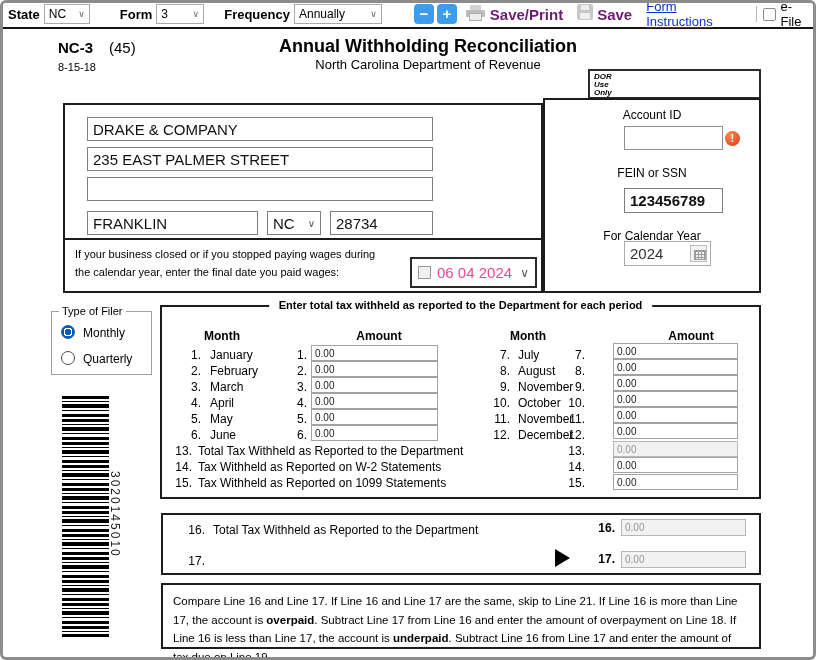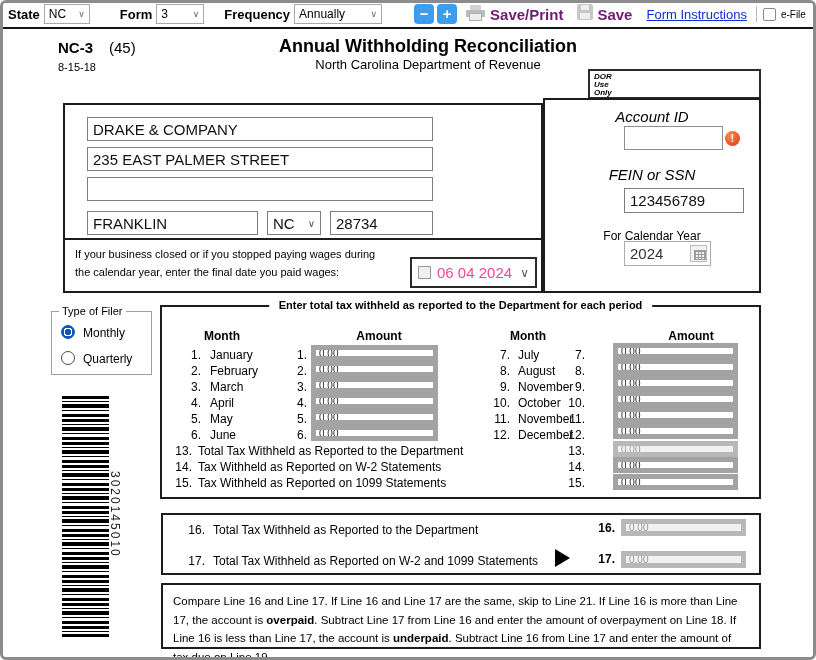--- a/index.html
+++ b/index.html
@@ -19,25 +19,25 @@
               color:#fff; font-weight:bold; font-size:15px; line-height:18px; text-align:center; padding:0; }
   .tb-gray { color:#701a75; font-weight:bold; font-size:15px; margin-left:4px; }
   .tb-link { color:#0e2ed1; font-size:13px; text-decoration:underline; margin-left:14px; }
   .tb-sep { width:1px; height:16px; background:#bbb; margin-left:9px; }
   .cbox { width:13px; height:13px; border:1px solid #8a8a8a; background:#fff; }
 
   
   .abs { position:absolute; }
   .inp { position:absolute; border:1px solid #7d7d7d; background:#fff; font-family:inherit;
          font-size:15px; padding:1px 5px; color:#111; outline:none; }
-  .amt { position:absolute; border:5px solid #a3a3a3; background:#fff; font-family:inherit;
+  .amt { position:absolute; border:1px solid #a3a3a3; background:#fff; font-family:inherit;
          font-size:10px; padding:1px 3px; color:#222; outline:none; }
   .amt.ro { background:#f1f1f1; color:#999; border-color:#b8b8b8; }
   .lbl12 { position:absolute; font-size:12px; }
-  .lbl13 { position:absolute; font-size:15px;font-style:italic; }
+  .lbl13 { position:absolute; font-size:12px; }
   .b { font-weight:bold; }
 
   
   .dor-box { position:absolute; left:585px; top:66px; width:173px; height:30px;
              border:2px solid #2b2b2b; font-style:italic; font-weight:bold; font-size:8px;
              line-height:8px; padding:2px 0 0 4px; }
 
   
   .blackbox { position:absolute; border:2px solid #1c1c1c; background:#fff; }
 
@@ -131,21 +131,21 @@
       <svg width="16" height="16">
           <rect width="16" height="16" rx="2" fill="#c7c7c7"></rect>
           <rect x="4" y="1" width="8" height="5" fill="#eeeeee"></rect>
           <rect x="3" y="9" width="10" height="6" fill="#eeeeee"></rect>
         </svg>
     </span>
     <button style="border:none;background:none;padding:0" class="tb-gray">Save</button>
     <a href="#" class="tb-link">Form Instructions</a>
     <div class="tb-sep"></div>
     <div class="cbox" style="margin-left:6px;border-radius:2px"></div>
-    <span style="margin-left:5px;font-size:10px">e-File</span>
+    <span style="margin-left:5px;font-size:13px">e-File</span>
   </div>
 
   <span class="abs b" style="left:55px;top:36px;font-size:15px">NC-3</span>
   <span class="abs" style="left:106px;top:36px;font-size:15px">(45)</span>
   <span class="abs" style="left:55px;top:58px;font-size:11px">8-15-18</span>
   <div class="abs b" style="left:170px;top:33px;width:510px;text-align:center;font-size:18px">Annual Withholding Reconciliation</div>
   <div class="abs" style="left:170px;top:54px;width:510px;text-align:center;font-size:13px">North Carolina Department of Revenue</div>
   <div class="dor-box">
     <div>DOR</div>
     <div>Use</div>
@@ -162,21 +162,21 @@
       <span class="chev-sm" style="margin-left:auto">∨</span>
     </div>
     <input class="inp" style="left: 265px; top: 106px; width: 103px; height: 24px;" value="28734">
   </div>
 
   <div class="blackbox" style="left:540px;top:95px;width:218px;height:195px">
     <div class="lbl13" style="left:0;top:8px;width:100%;text-align:center">Account ID</div>
     <input class="inp" style="left: 79px; top: 26px; width: 99px; height: 24px; border-color: rgb(143, 143, 143);" value="">
     <div class="err-icon" style="left:180px;top:31px">!</div>
     <div class="lbl13" style="left:0;top:66px;width:100%;text-align:center">FEIN or SSN</div>
-    <input class="inp" style="left: 79px; top: 88px; width: 120px; height: 25px;" value="123456789">
+    <input class="inp" style="left: 79px; top: 88px; width: 99px; height: 25px; font-weight: bold;" value="123456789">
     <div class="lbl12" style="left:0;top:129px;width:100%;text-align:center">For Calendar Year</div>
     <div class="inp" style="left:79px;top:141px;width:87px;height:25px;border-color:#ababab;display:flex;align-items:center;color:#333">
       <span>2024</span>
       <span class="cal-btn"></span>
     </div>
   </div>
 
   <div class="blackbox" style="left:60px;top:235px;width:480px;height:55px">
     <div class="abs" style="left:10px;top:8px;font-size:11px">If your business closed or if you stopped paying wages during</div>
     <div class="abs" style="left:10px;top:26px;font-size:11px">the calendar year, enter the final date you paid wages:</div>
@@ -282,21 +282,20 @@
     <input class="amt" style="left: 451px; top: 167px; width: 125px; height: 16px;" value="0.00">
   </div>
 
   <div class="blackbox" style="left:158px;top:510px;width:600px;height:62px">
     <span class="num-r" style="left:16px;top:8px;width:26px">16.</span>
     <span class="mname" style="left:50px;top:8px">Total Tax Withheld as Reported to the Department</span>
     <span class="num-r b" style="left:414px;top:6px;width:38px;font-weight:bold">16.</span>
     <input class="amt ro" style="left: 458px; top: 4px; width: 125px; height: 17px;" readonly="" value="0.00">
 
     <span class="num-r" style="left:16px;top:39px;width:26px">17.</span>
-    <span class="mname" style="left:50px;top:39px">Total Tax Withheld as Reported on W-2 and 1099 Statements</span>
     <span class="tri" style="left:392px;top:34px"></span>
     <span class="num-r b" style="left:414px;top:37px;width:38px;font-weight:bold">17.</span>
     <input class="amt ro" style="left: 458px; top: 36px; width: 125px; height: 17px;" readonly="" value="0.00">
   </div>
 
   <div class="instr"><span>Compare Line 16 and Line 17.  If Line 16 and Line 17 are the same, skip to Line 21.  If Line 16 is more than Line 17, the account is </span><b>overpaid</b><span>.  Subtract Line 17 from Line 16 and enter the amount of overpayment on Line 18.  If Line 16 is less than Line 17, the account is </span><b>underpaid</b><span>.  Subtract Line 16 from Line 17 and enter the amount of tax due on Line 19.</span></div>
 
 </div>
 
 </body></html>

